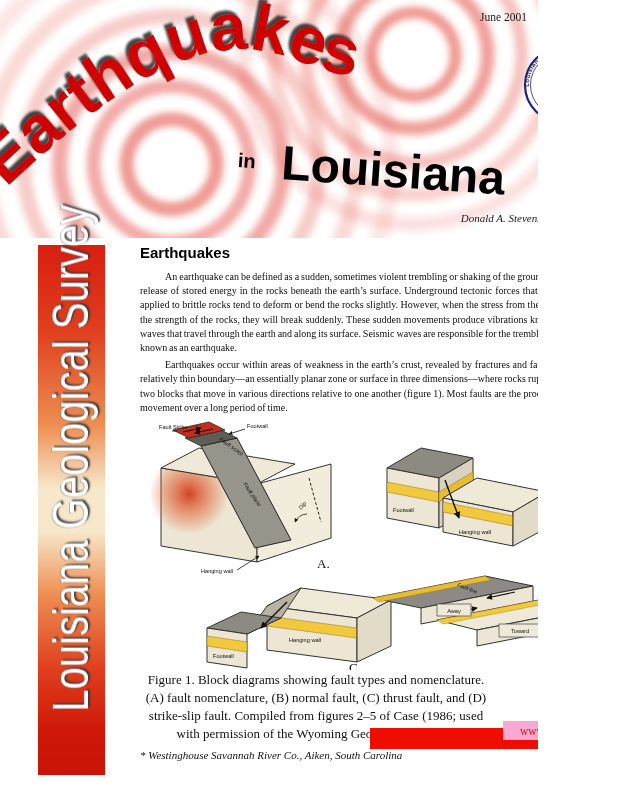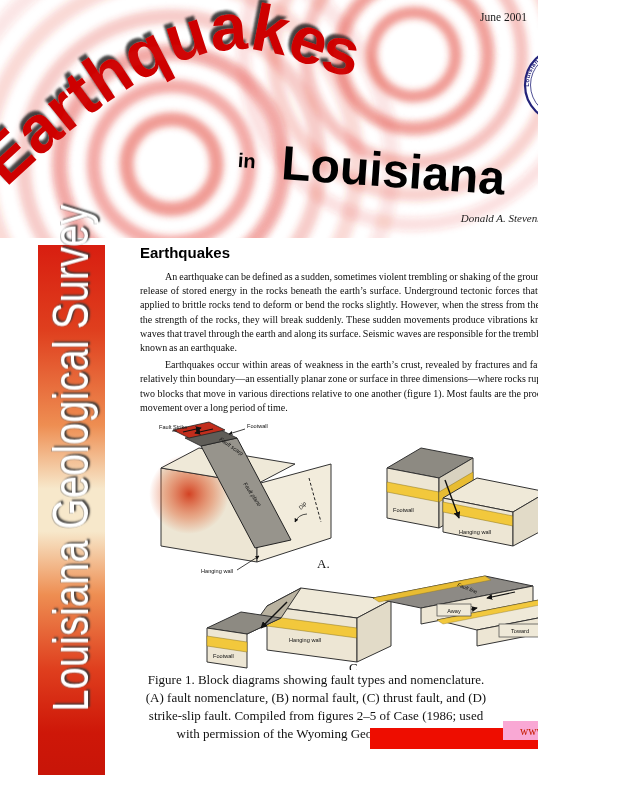--- a/index.html
+++ b/index.html
@@ -228,17 +228,18 @@
       <text x="84" y="14" font-size="5.2" font-style="italic" fill="#111" transform="rotate(22 84 14)">Fault line</text>
       <rect x="64" y="32" width="34" height="12" fill="#EFE9D8" stroke="#444" stroke-width="0.7"></rect>
       <text x="81" y="41" text-anchor="middle" font-size="5.6" fill="#111">Away</text>
       <rect x="126" y="52" width="42" height="13" fill="#EFE9D8" stroke="#444" stroke-width="0.7"></rect>
       <text x="147" y="61" text-anchor="middle" font-size="5.6" fill="#111">Toward</text>
       <text class="serif-label" x="176" y="82" font-size="13" fill="#111">D.</text>
     </g>
   </svg>
 
   <div class="fig-caption">Figure 1. Block diagrams showing fault types and nomenclature. (A) fault nomenclature, (B) normal fault, (C) thrust fault, and (D) strike-slip fault. Compiled from figures 2–5 of Case (1986; used with permission of the Wyoming Geological Survey).</div>
+  <div class="footnote">* Westinghouse Savannah River Co., Aiken, South Carolina</div>
 
   <div class="footer-bar"></div>
   <div class="footer-url">www.lgs.lsu.edu</div>
 
 </div>
 
 </body></html>

